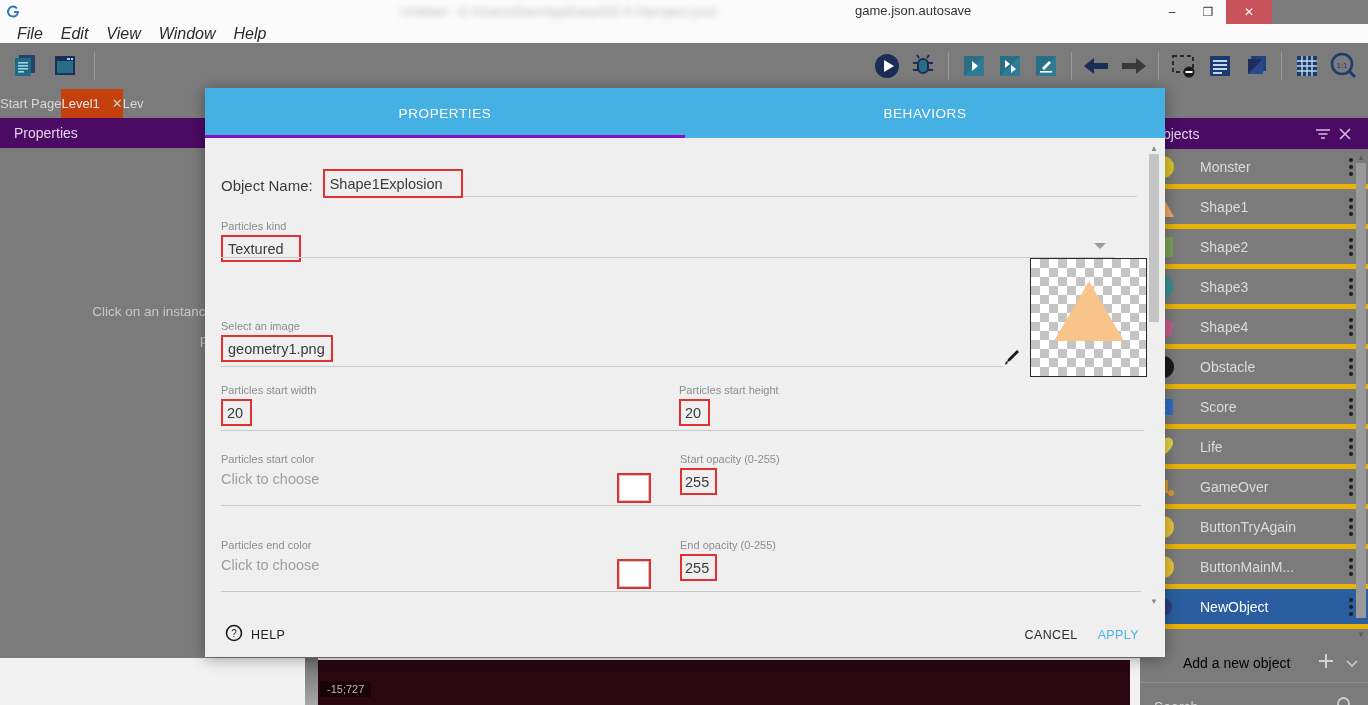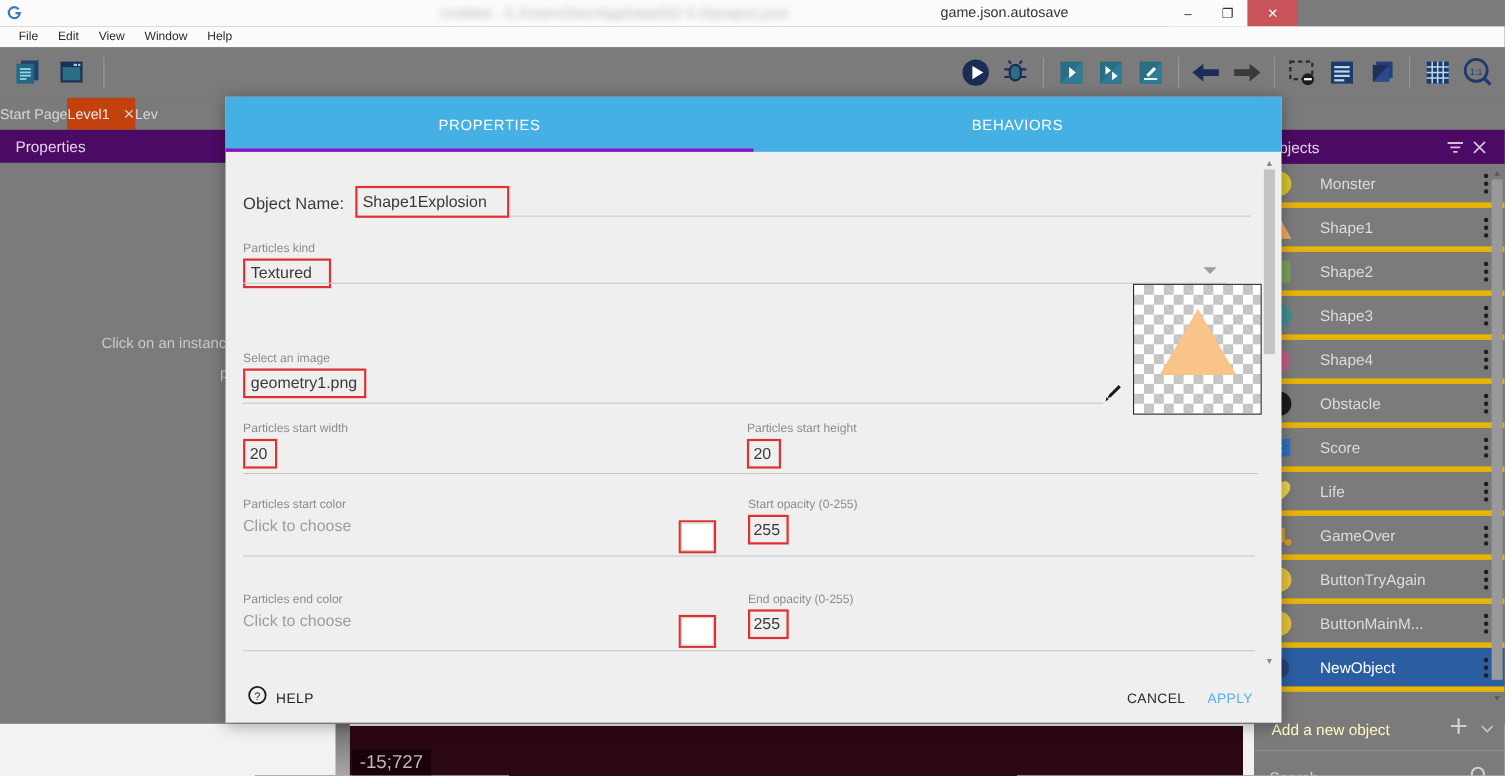--- a/index.html
+++ b/index.html
@@ -6,21 +6,21 @@
   html, body {
     width: 1368px; height: 705px;
     overflow: hidden;
     font-family: "Liberation Sans", sans-serif;
     background: #7b7b7b;
   }
   #app { position: relative; width: 1368px; height: 705px; }
 
   
   .titlebar {
-    position: absolute; left: 0; top: 0; width: 1180px; height: 24px;
+    position: absolute; left: 0; top: 0; width: 1272px; height: 24px;
     background: #fbfbfb; display: flex; align-items: center;
   }
   .app-logo {
     width: 26px; height: 24px; display: flex; align-items: center; justify-content: center;
     color: #3b78c0; font-size: 13px; font-weight: bold;
   }
   .title-blur {
     position: absolute; left: 400px; top: 4px; width: 450px; height: 16px;
     color: #b6b6b6; font-size: 13px; filter: blur(3px);
     white-space: nowrap; overflow: hidden; letter-spacing: .3px;
@@ -36,21 +36,21 @@
     width: 36px; height: 24px; display: flex; align-items: center; justify-content: center;
     font-size: 12px; color: #333; background: #fbfbfb;
   }
   .win-btn.close { background: #c8535a; color: #fff; width: 46px; }
 
   
   .menubar {
     position: absolute; left: 0; top: 24px; width: 1368px; height: 19px;
     background: #fbfbfb; display: flex; align-items: center; padding-left: 8px;
   }
-  .menu-item { font-size: 11px; color: #2b2b2b; padding: 0 9px; line-height: 19px; }
+  .menu-item { font-size: 16px; color: #2b2b2b; padding: 0 9px; line-height: 19px; font-style: italic; }
 
   
   .toolbar {
     position: absolute; left: 0; top: 43px; width: 1368px; height: 46px;
     background: #7b7b7b; display: flex; align-items: center;
   }
   .tb-left { display: flex; align-items: center; padding-left: 8px; gap: 6px; }
   .tb-right { position: absolute; right: 8px; display: flex; align-items: center; gap: 2px; }
   .tb-sep { width: 1px; height: 28px; background: #9a9a9a; margin: 0 6px; }
   .tb-icon { width: 34px; height: 34px; display: flex; align-items: center; justify-content: center; }
@@ -90,21 +90,21 @@
   .scene-dark {
     position: absolute; left: 318px; top: 660px; width: 812px; height: 45px;
     background: #2b0712;
   }
   .scene-side {
     position: absolute; left: 305px; top: 658px; width: 13px; height: 47px;
     background: linear-gradient(#6e6e6e, #a8a8a8);
   }
   .coord-chip {
     position: absolute; left: 320px; top: 681px;
-    background: #1a0208; color: #b9b9b9; font-size: 17px;
+    background: #1a0208; color: #b9b9b9; font-size: 11px;
     padding: 2px 7px;
   }
 
   
   .right-panel {
     position: absolute; right: 0; top: 118px; width: 228px; height: 587px;
     background: #7b7b7b;
   }
   .rp-header {
     height: 31px; background: #4b0a63; display: flex; align-items: center;
@@ -128,21 +128,21 @@
   .obj-kebab i { width: 4px; height: 4px; background: #1d1d1d; border-radius: 50%; display: block; }
   .rp-scroll {
     position: absolute; right: 2px; top: 4px; width: 10px; height: 486px;
   }
   .rp-scroll-thumb { position: absolute; top: 10px; width: 10px; height: 455px; background: #999999; }
   .rp-arrow { position: absolute; left: 0; width: 10px; text-align: center; color: #5a5a5a; font-size: 8px; }
   .add-row {
     height: 40px; display: flex; align-items: center; padding: 0 10px;
     border-bottom: 1px solid #8d8d8d;
   }
-  .add-label { flex: 1; font-size: 14px; color: #fef9c3; padding-left: 6px; }
+  .add-label { flex: 1; font-size: 14px; color: #000000; padding-left: 6px; margin-left: 27px; }
   .search-row { height: 48px; display: flex; align-items: center; padding: 0 14px; }
   .search-label { flex: 1; font-size: 14px; color: #d2d2d2; }
 
   
   .dialog {
     position: absolute; left: 205px; top: 88px; width: 960px; height: 569px;
     background: #efefef; box-shadow: 0 2px 14px rgba(0,0,0,.35);
   }
   .dlg-tabs { height: 50px; background: #45b0e3; display: flex; position: relative; }
   .dlg-tab {

